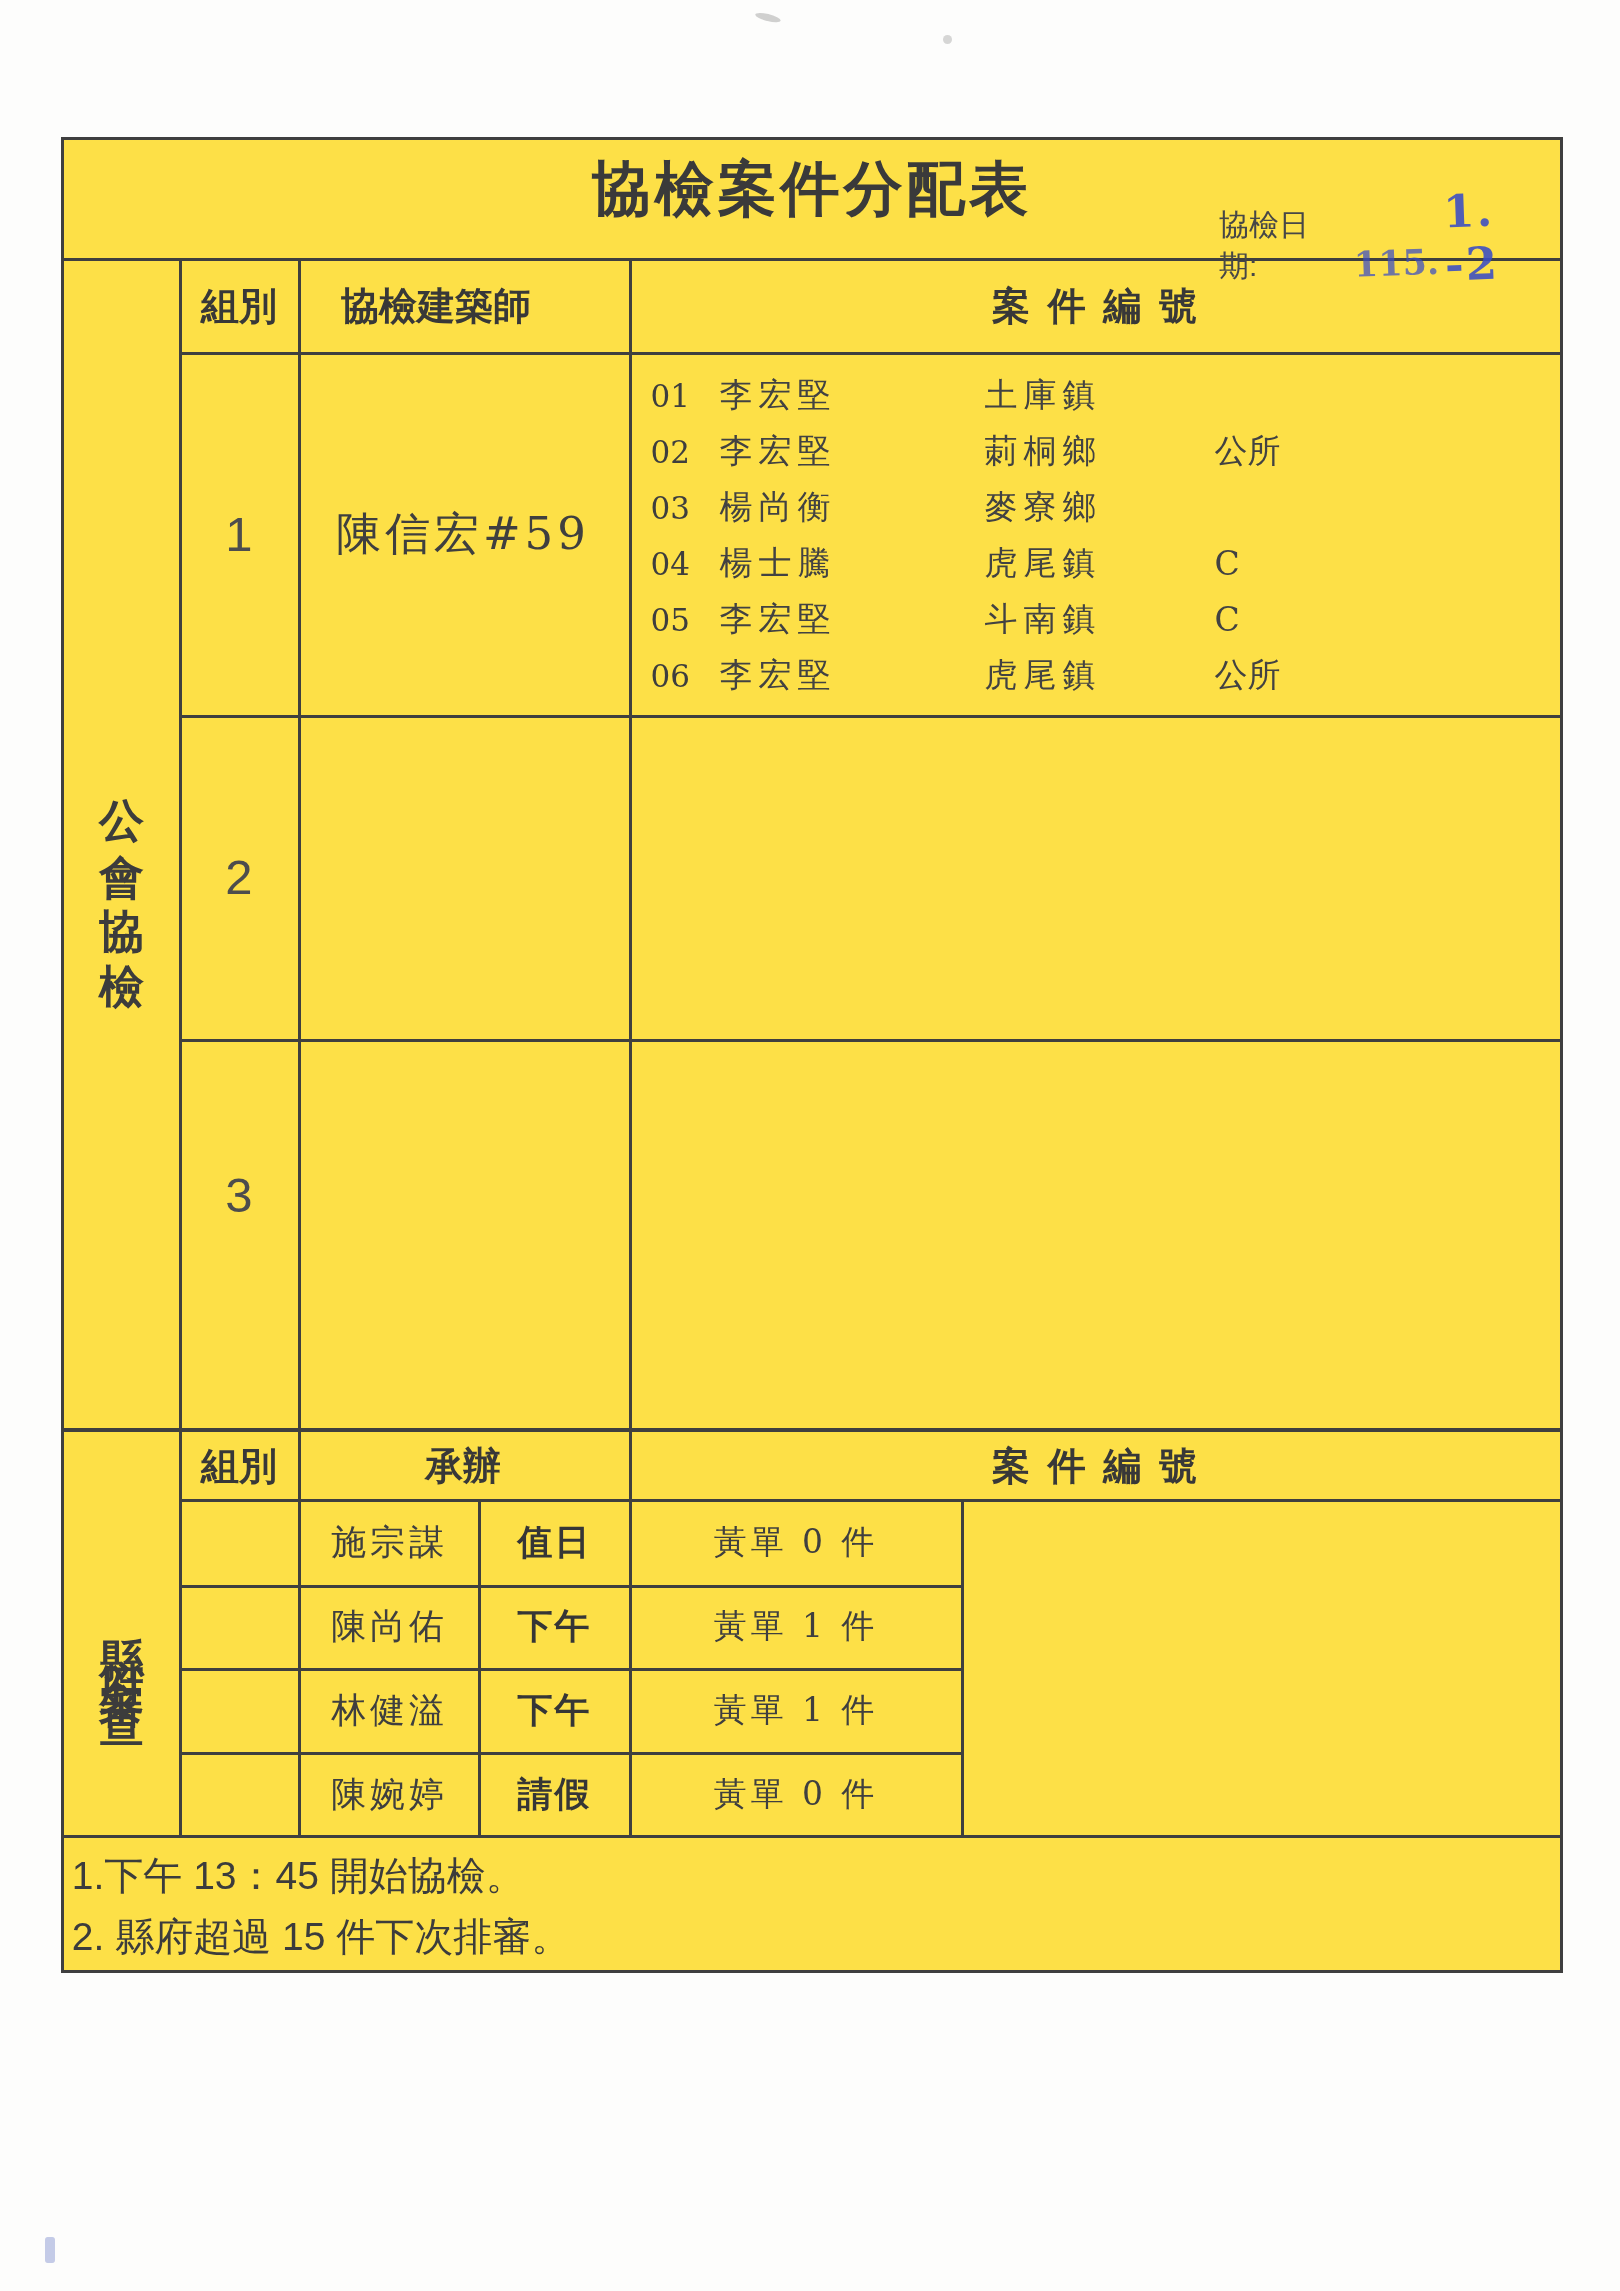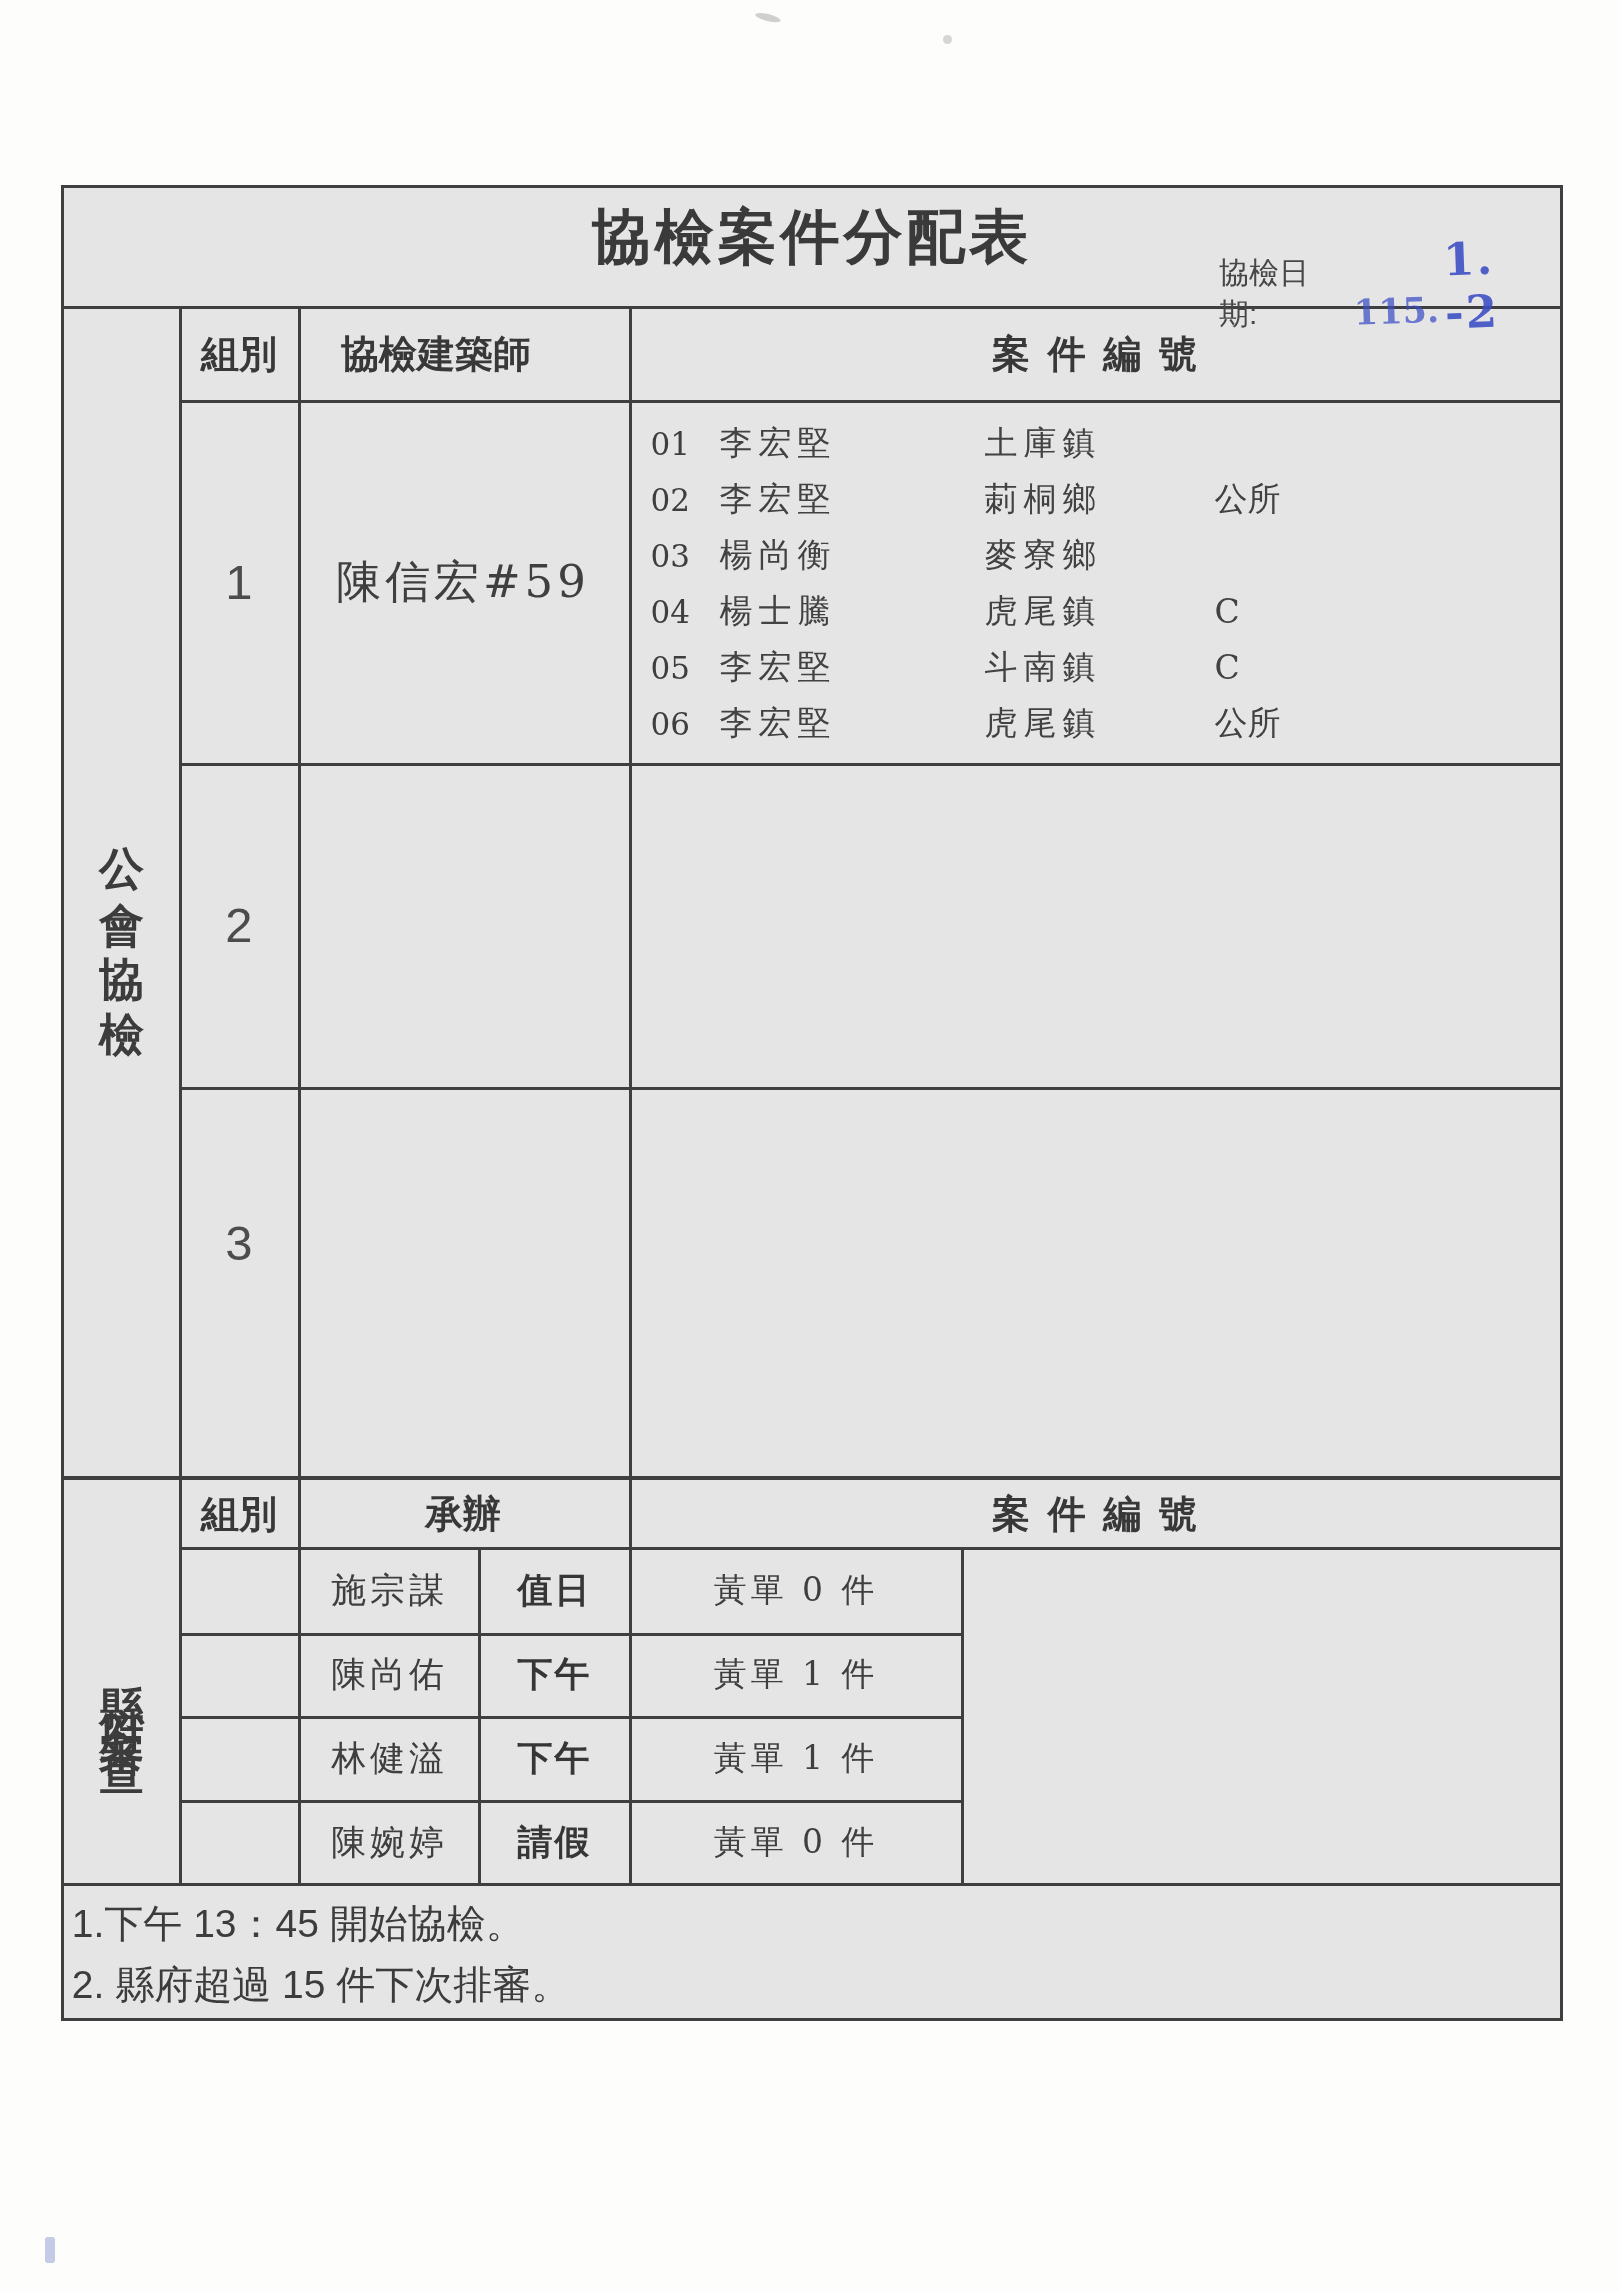--- a/index.html
+++ b/index.html
@@ -1,18 +1,18 @@
 <!DOCTYPE html>
 <html><head>
 <meta charset="utf-8">
 <style>
   html,body{margin:0;padding:0;background:#ffffff;}
   .page{position:relative;width:1620px;height:2292px;background:#fdfdfc;overflow:hidden;
         font-family:"Liberation Sans",sans-serif;color:#3d3d3d;}
-  .table{position:absolute;left:61px;top:137px;width:1496px;height:1830px;border:3.9px solid #3f3f3f;background:#e5e5e5;margin-top:48px;}
+  .table{position:absolute;left:61px;top:137px;width:1496px;height:1830px;border:3.9px solid #3f3f3f;background:#fde047;}
   .vl,.hl{position:absolute;background:#3f3f3f;}
   .cell{position:absolute;display:flex;align-items:center;justify-content:center;}
 
   
   .doc-title{position:absolute;left:0;top:9.8px;width:100%;text-align:center;
              font-size:59px;font-weight:700;letter-spacing:3.9px;color:#3a3a3a;}
   .date-area{position:absolute;left:1155px;top:45px;display:flex;align-items:flex-end;gap:9.8px;}
   .date-label{font-size:30px;color:#474747;padding-bottom:3.9px;}
   .stamp{display:flex;align-items:flex-end;gap:5.9px;color:#3a4dc5;
          font-family:"DejaVu Serif",serif;font-weight:700;transform:rotate(-2deg);}

